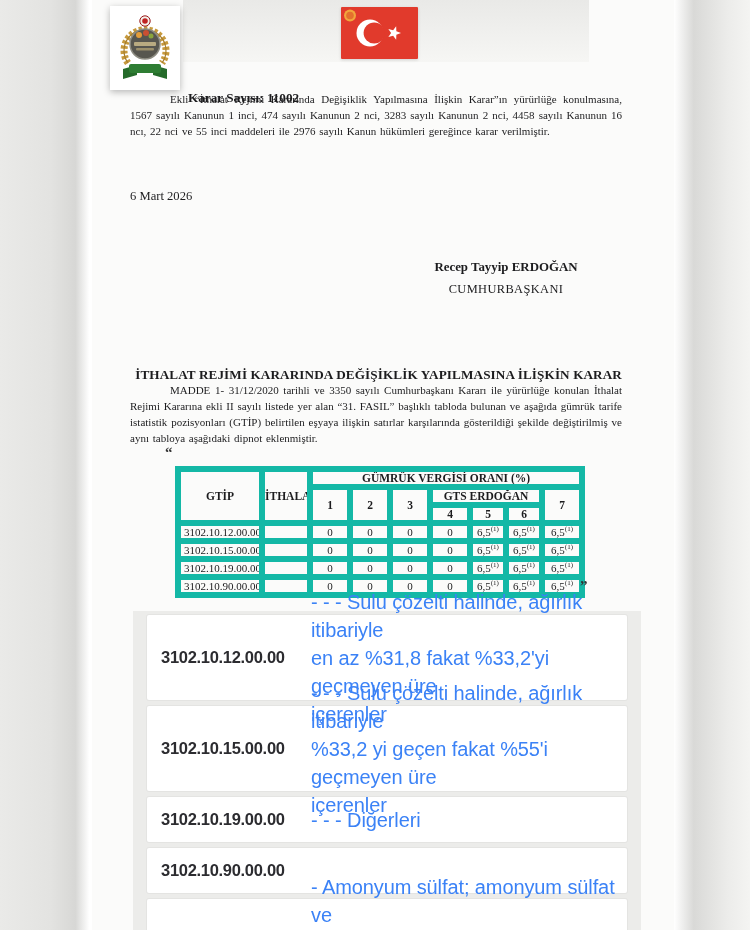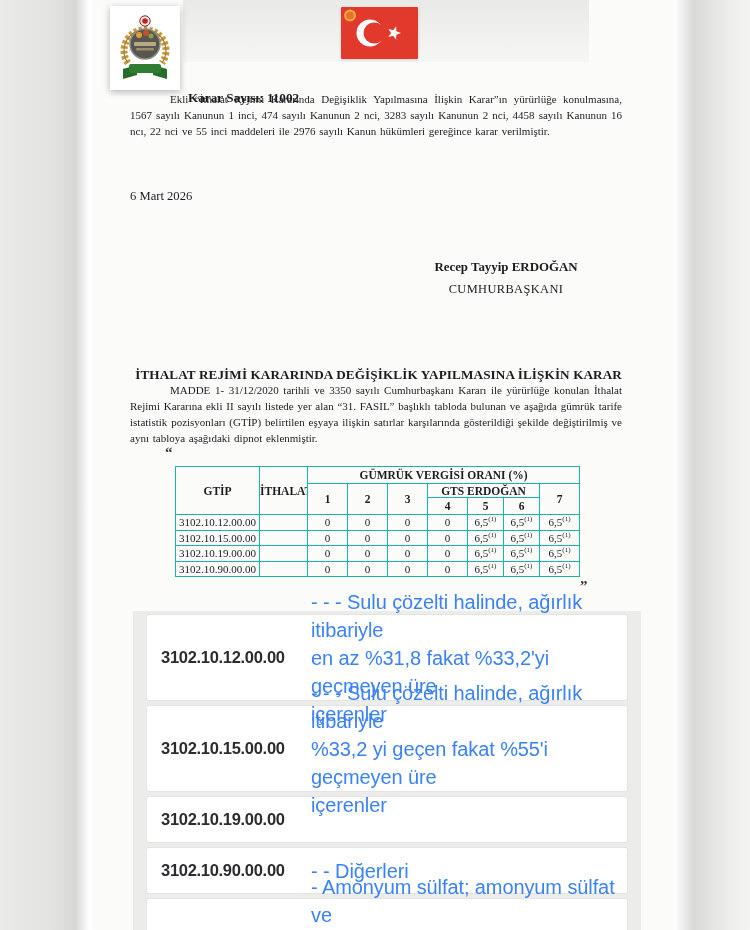--- a/index.html
+++ b/index.html
@@ -33,21 +33,21 @@
   .sig-name{font-weight:bold;font-size:12.9px;}
   .sig-title{font-size:12.4px;margin-top:7px;letter-spacing:.4px;}
   .title{position:absolute;left:130px;top:355px;width:492px;text-align:right;
     font-weight:bold;font-size:13.2px;letter-spacing:.1px;margin-top:12px;}
   .q{position:absolute;font-size:15px;font-weight:bold;color:#333;}
   .q-open{left:165px;top:444px;}
   .q-close{left:580px;top:578px;}
   
   .tbl-wrap{position:absolute;left:175px;top:466px;}
   table{border-collapse:collapse;table-layout:fixed;width:404px;}
-  th,td{border:1px solid #14b8a6;text-align:center;padding:0;overflow:hidden;}
+  th,td{border:6px solid #14b8a6;text-align:center;padding:0;overflow:hidden;}
   th{font-size:11.5px;font-weight:bold;}
   td{font-size:11px;}
   tr.r1{height:17px;} tr.r2{height:14px;} tr.r3{height:17px;} tr.dr{height:15.5px;}
   td.code{text-align:left;padding-left:3px;font-size:11px;}
   sup{font-size:7px;line-height:0;vertical-align:super;}
   
   .cards{position:absolute;left:133px;top:611px;width:508px;height:319px;
     background:#ececea;padding-top:4px;box-sizing:border-box;
     font-family:"Liberation Sans","DejaVu Sans",sans-serif;}
   .card{background:#ffffff;margin:0 14px 6px 14px;border-radius:2px;
@@ -200,23 +200,23 @@
 içerenler</div>
   </div>
   <div class="card tall">
     <div class="code-col">3102.10.15.00.00</div>
     <div class="desc-col">- - - Sulu çözelti halinde, ağırlık itibariyle
 %33,2 yi geçen fakat %55'i geçmeyen üre
 içerenler</div>
   </div>
   <div class="card short">
     <div class="code-col">3102.10.19.00.00</div>
+    <div class="desc-col">- - - Diğerleri</div>
   </div>
   <div class="card short">
     <div class="code-col">3102.10.90.00.00</div>
-    <div class="desc-col">- - Diğerleri</div>
   </div>
   <div class="card clip">
     <div class="code-col"></div>
     <div class="desc-col">- Amonyum sülfat; amonyum sülfat ve
 amonyum nitratın çift tuzları; karışımları:</div>
   </div>
 </div>
 
 </body></html>

